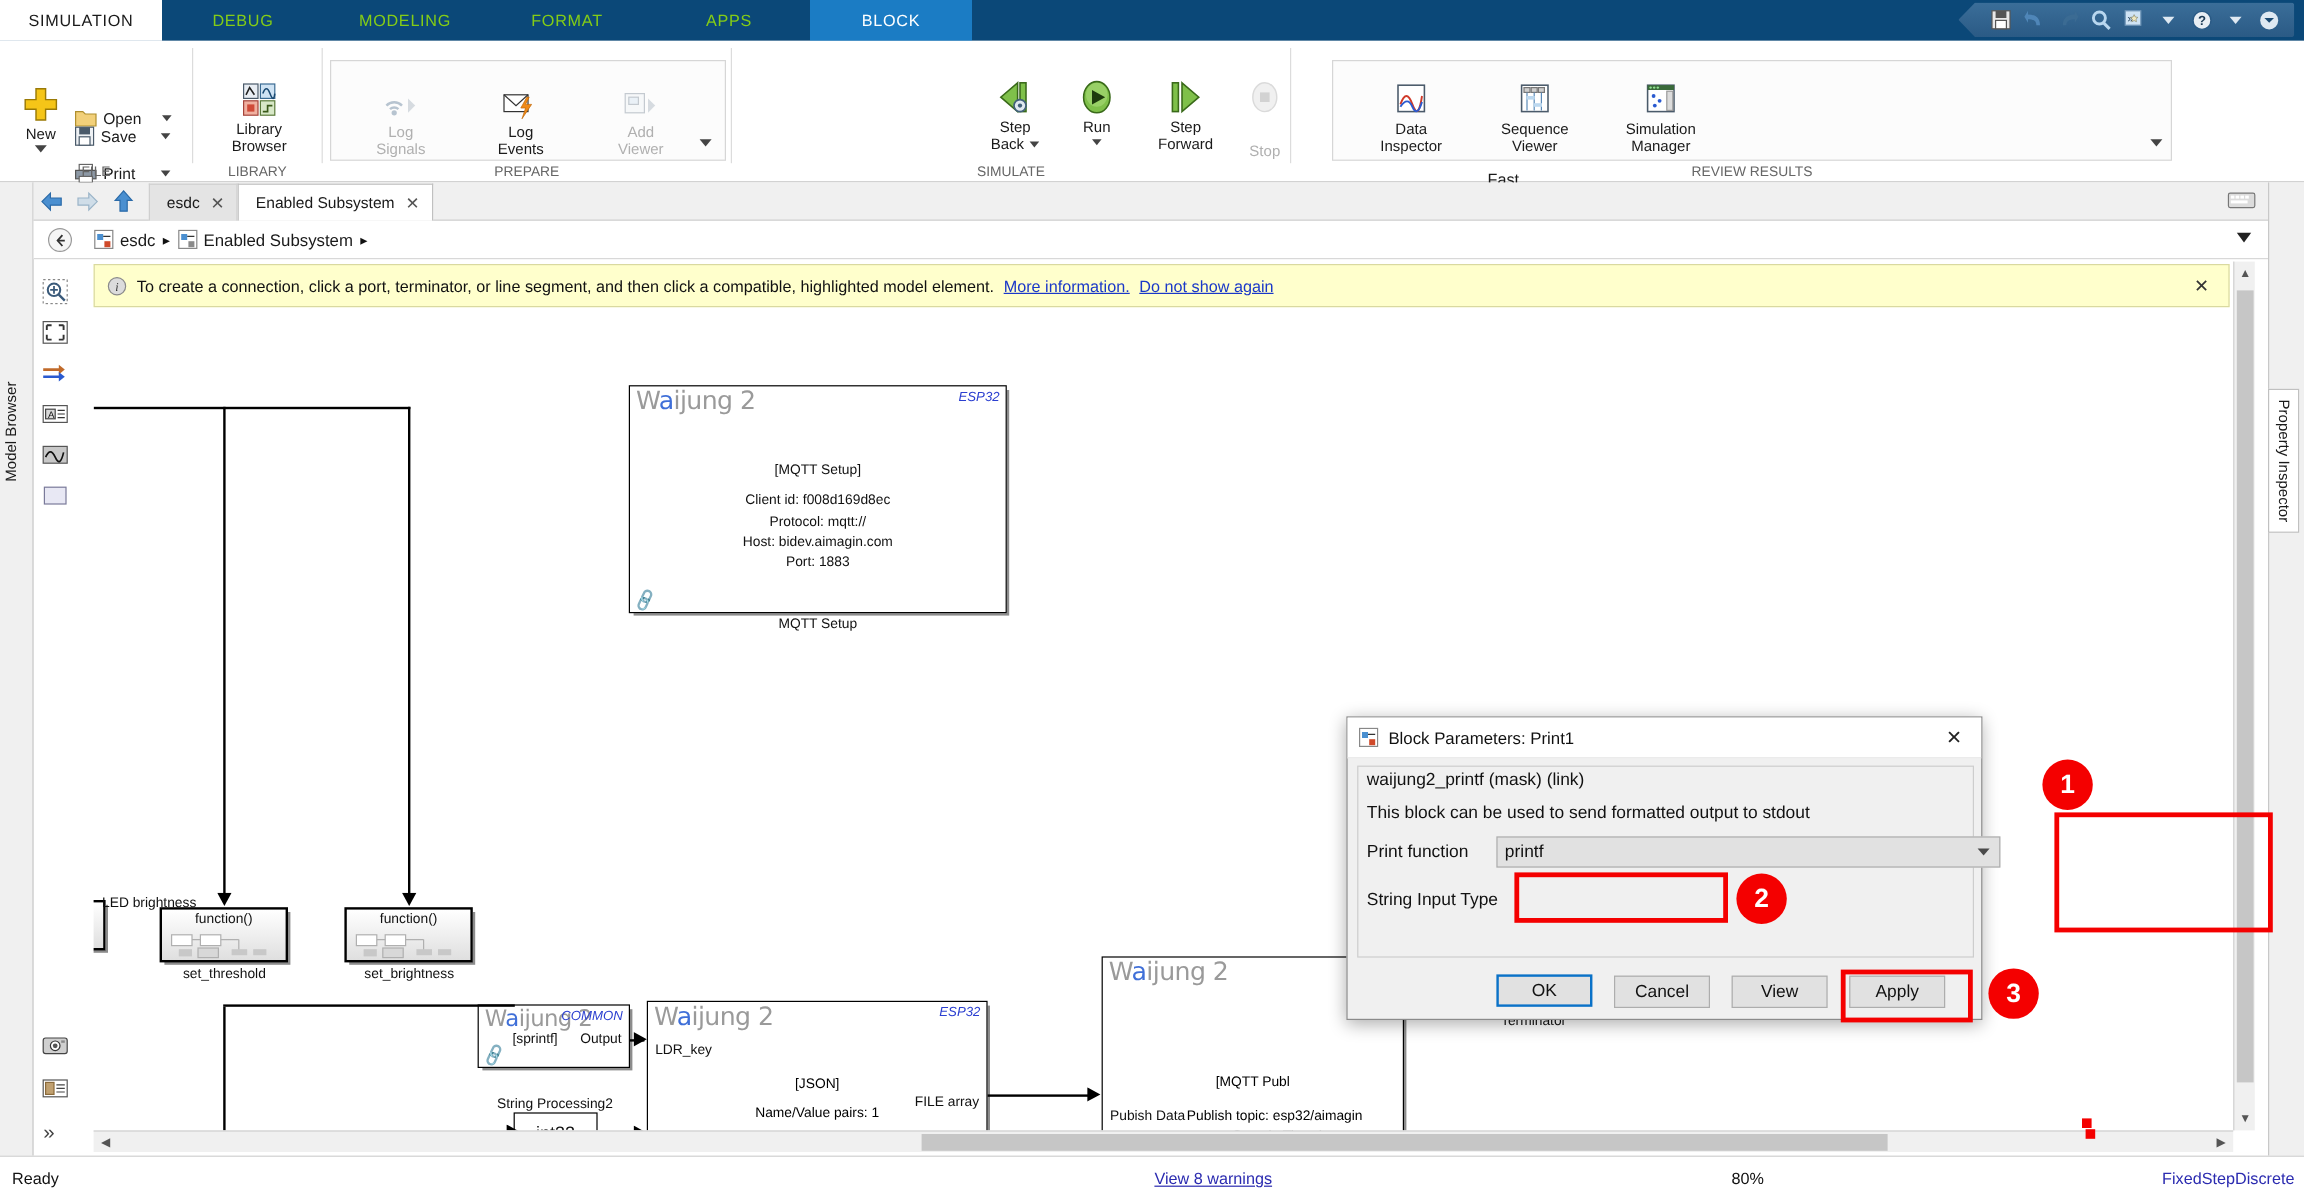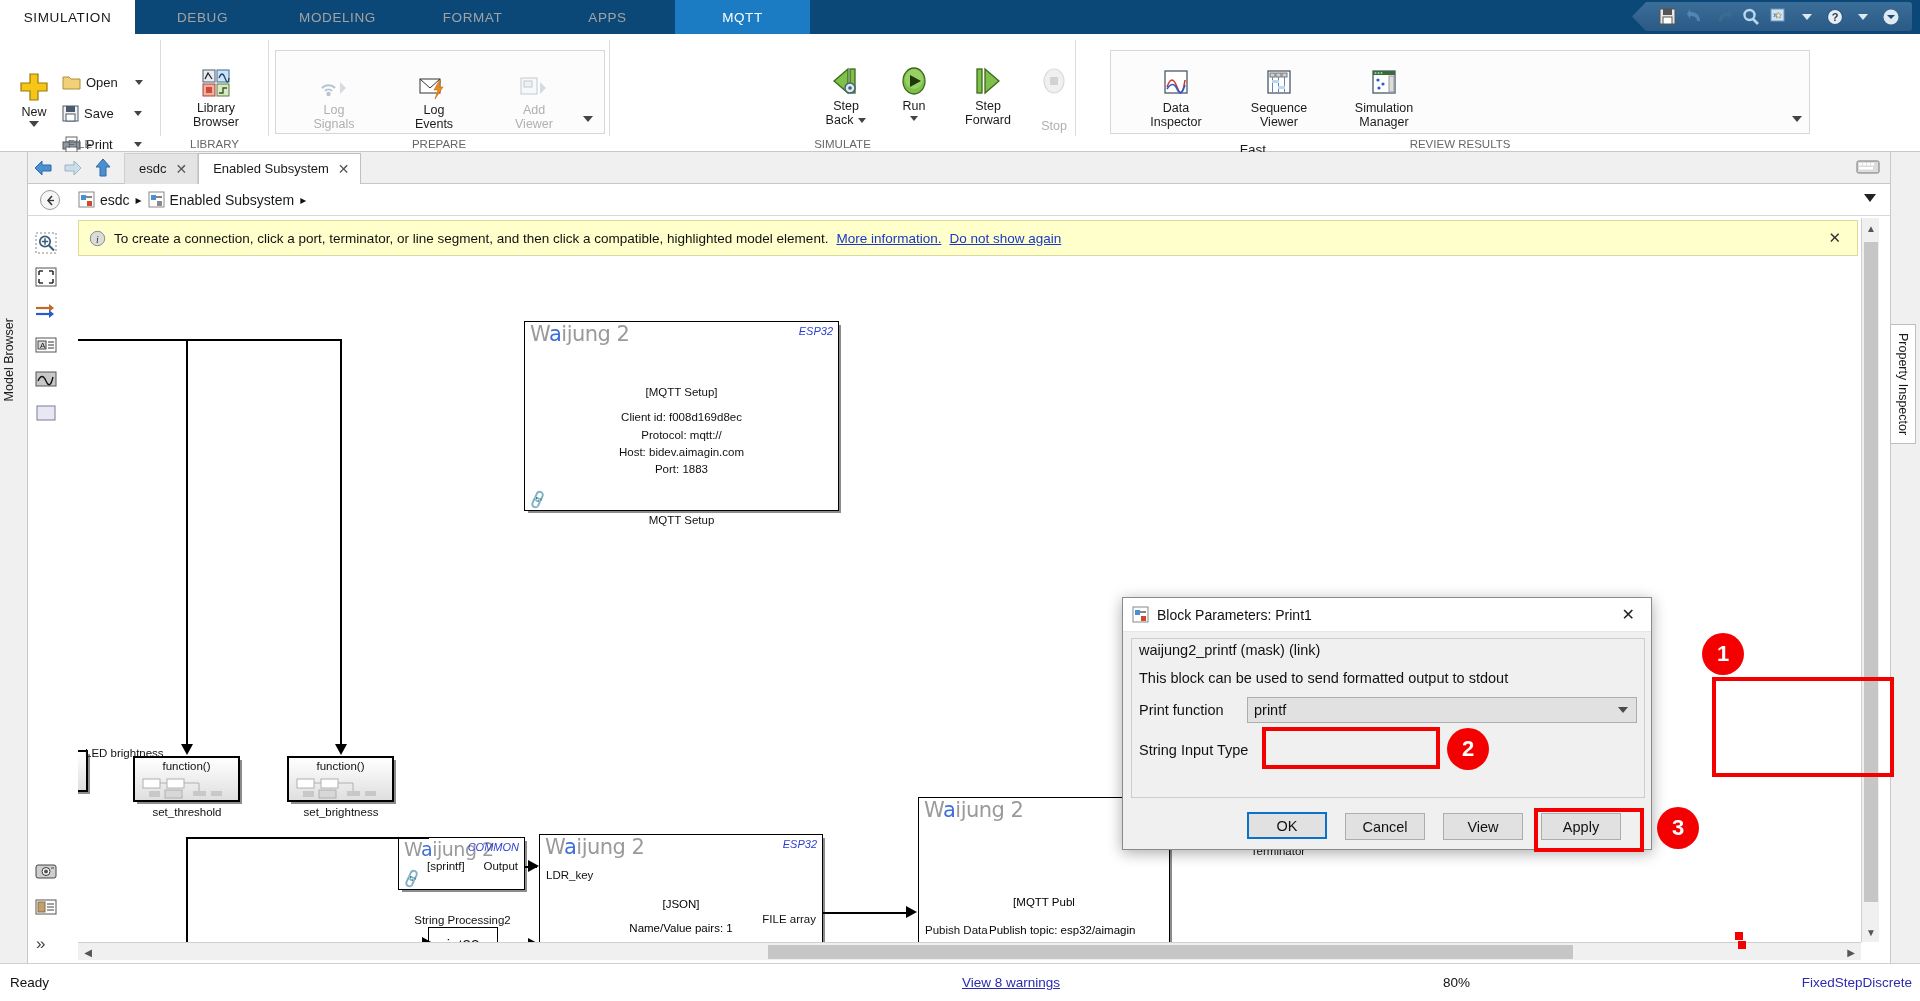--- a/index.html
+++ b/index.html
@@ -14,21 +14,21 @@
 
   
   .ribbon-tabbar {
     position: absolute; top: 0; left: 0; width: 1920px; height: 34px;
     background: #0b4878;
     display: flex; align-items: stretch;
   }
   .rtab {
     min-width: 135px; padding: 0 18px;
     display: flex; align-items: center; justify-content: center;
-    color: #a3a3a3; font-size: 13.5px; letter-spacing: 0.6px;
+    color: #84cc16; font-size: 13.5px; letter-spacing: 0.6px;
     cursor: default; user-select: none;
   }
   .rtab.active-white { background: #ffffff; color: #1a1a1a; }
   .rtab.active-blue  { background: #1b7cc4; color: #ffffff; }
 
   .qat {
     position: absolute; right: 8px; top: 2px; height: 29px;
     display: flex; align-items: center; gap: 2px;
     padding: 0 8px 0 22px;
     background: linear-gradient(#3b6e99, #2a5a85);
@@ -311,21 +311,21 @@
     <div class="rtab">
         <span>MODELING</span>
       </div>
     <div class="rtab">
         <span>FORMAT</span>
       </div>
     <div class="rtab">
         <span>APPS</span>
       </div>
     <div class="rtab active-blue">
-        <span>MQTT</span>
+        <span>BLOCK</span>
       </div>
 
     <div class="qat">
       <div class="qat-btn">
         <svg width="17" height="17" viewBox="0 0 17 17">
             <rect x="1" y="1" width="15" height="15" fill="#e8e8e8" stroke="#555"></rect>
             <rect x="4" y="1" width="9" height="6" fill="#555"></rect>
             <rect x="4" y="9" width="9" height="7" fill="#fff" stroke="#555"></rect>
           </svg>
       </div>
@@ -376,21 +376,21 @@
   <div class="ribbon">
 
     <div class="rgroup" style="left:0; width:160px;">
       <div class="btn-lg" style="left:8px; top:38px; width:52px;">
         <svg width="30" height="30" viewBox="0 0 30 30">
             <path d="M11 2 h8 v9 h9 v8 h-9 v9 h-8 v-9 h-9 v-8 h9 z" fill="#f5c518" stroke="#9a7a06" stroke-width="1.2"></path>
           </svg>
         <span class="lbl">New</span>
         <div style="margin-top:2px;width:0;height:0;border-left:5px solid transparent;border-right:5px solid transparent;border-top:6px solid #444;"></div>
       </div>
-      <div class="btn-sm" style="left:62px; top:40px;">
+      <div class="btn-sm" style="left:62px; top:56px;">
         <svg width="19" height="17" viewBox="0 0 19 17">
             <path d="M1 3 h6 l2 2 h9 v10 H1z" fill="#f2d07a" stroke="#b08f2e"></path>
           </svg>
         <span>Open</span>
         <div class="caret-sm" style="margin-left:12px;"></div>
       </div>
       <div class="btn-sm" style="left:62px; top:71px;">
         <svg width="17" height="17" viewBox="0 0 17 17">
             <rect x="1" y="1" width="15" height="15" fill="#eef1f4" stroke="#4a5a6a"></rect>
             <rect x="4" y="1" width="9" height="6" fill="#4a5a6a"></rect>
@@ -888,21 +888,21 @@
         </svg>
       <span>Block Parameters: Print1</span>
       <span class="dlg-close">✕</span>
     </div>
 
     <div class="dlg-group"></div>
     <div class="dlg-masklbl" style="left:16px; top:44px;">waijung2_printf (mask) (link)</div>
     <div class="dlg-desc" style="left:16px; top:72px;">This block can be used to send formatted output to stdout</div>
 
     <div class="dlg-row-lbl" style="left:16px; top:104px;">Print function</div>
-    <div class="dlg-select" style="left:124px; top:99px; width:390px;">
+    <div class="dlg-select" style="left:124px; top:99px; width:420px;">
       <span>printf</span>
       <div class="vcaret"></div>
     </div>
 
     <div class="dlg-row-lbl" style="left:16px; top:144px;">String Input Type</div>
 
     <div class="dlg-btn primary" style="left:124px; top:214px;">
         <span>OK</span>
       </div>
     <div class="dlg-btn" style="left:222px; top:215px;">

